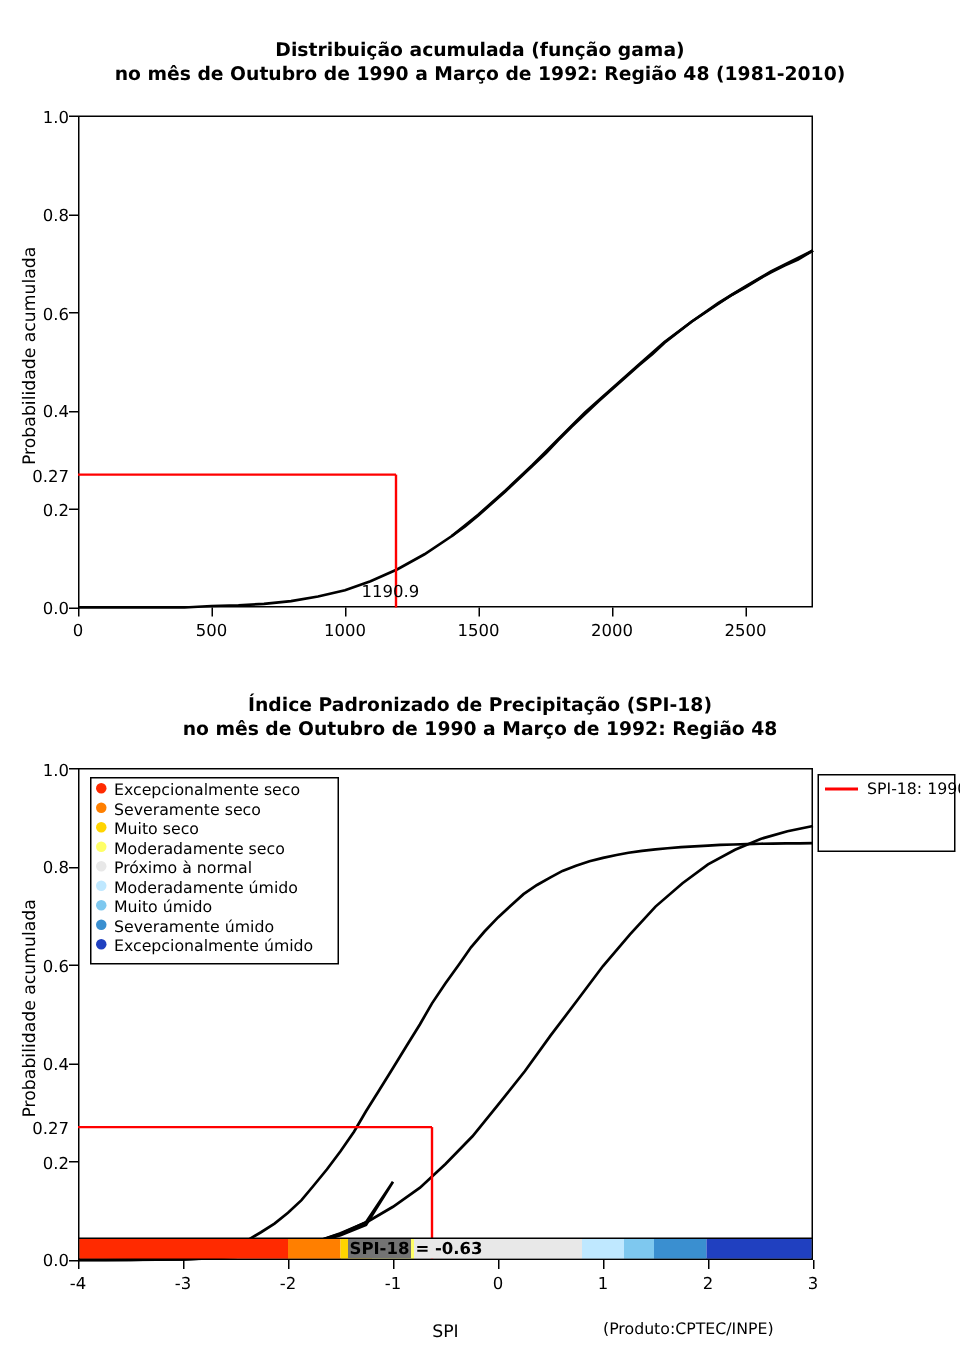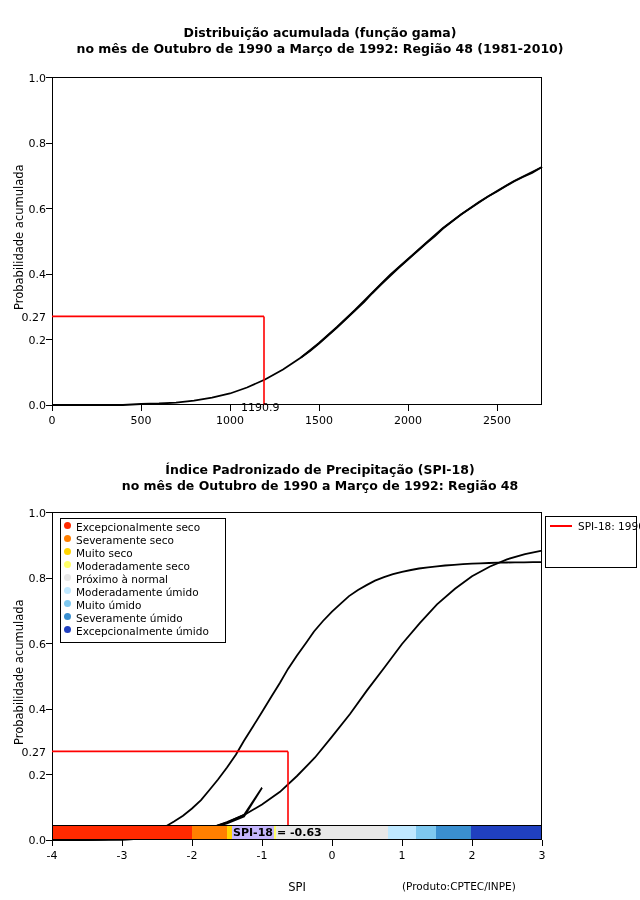--- a/index.html
+++ b/index.html
@@ -125,21 +125,21 @@
     flex: none;
   }
   .cls-text { white-space: nowrap; line-height: 11px; }
 
   .annot {
     position: absolute;
     font-size: 11px;
     white-space: nowrap;
   }
   .annot-hl {
-    background: #c4b5fd;
+    background: #737373;
     font-weight: bold;
     padding: 0 1px;
   }
   .spi-annot {
     position: absolute;
     font-size: 11px;
     font-weight: bold;
     white-space: nowrap;
   }
   .colorbar {
@@ -209,21 +209,21 @@
 
       <polyline fill="none" stroke="#000000" stroke-width="1.8" points="52,390 70,390 87,390 105,390 123,390 141,389 159,388.5 176,387.6 194,385.7 212,382.7 230,378.5 247,372.5 265,364.5 283,354.5 301,342.5 319,328 337,312 355,295 372,278 390,260 408,244 426,228 443,213 461,199.5 479,187 497,176 514,166 532,157 542,152"></polyline>
 
       <polyline fill="none" stroke="#000000" stroke-width="1.8" points="301,342.5 310,336 319,328.5 328,320.5 337,312.5 346,304 355,295.5 364,287 372,278.5 381,269.5 390,261 399,252.5 408,244.5 417,236.5 426,228.5 435,221 443,213.5 452,206.5 461,199.5 470,193.5 479,187.5 488,181.5 497,176.5 506,171 514,166.5 523,162 532,158 542,152"></polyline>
 
       <line x1="52" y1="301.4" x2="264" y2="301.4" stroke="#ff0000" stroke-width="1.6"></line>
 
       <line x1="264" y1="301.4" x2="264" y2="390" stroke="#ff0000" stroke-width="1.6"></line>
     </svg>
 
-    <div class="annot" style="left:241px; top:386px;">1190.9</div>
+    <div class="annot" style="left:241px; top:373px;">1190.9</div>
 
   </div>
 
   <div class="panel" id="panel-bottom">
 
     <div class="title" style="top:12px;">
       <span class="l1">Índice Padronizado de Precipitação (SPI-18)</span>
       <span class="l2">no mês de Outubro de 1990 a Março de 1992: Região 48</span>
     </div>
 

